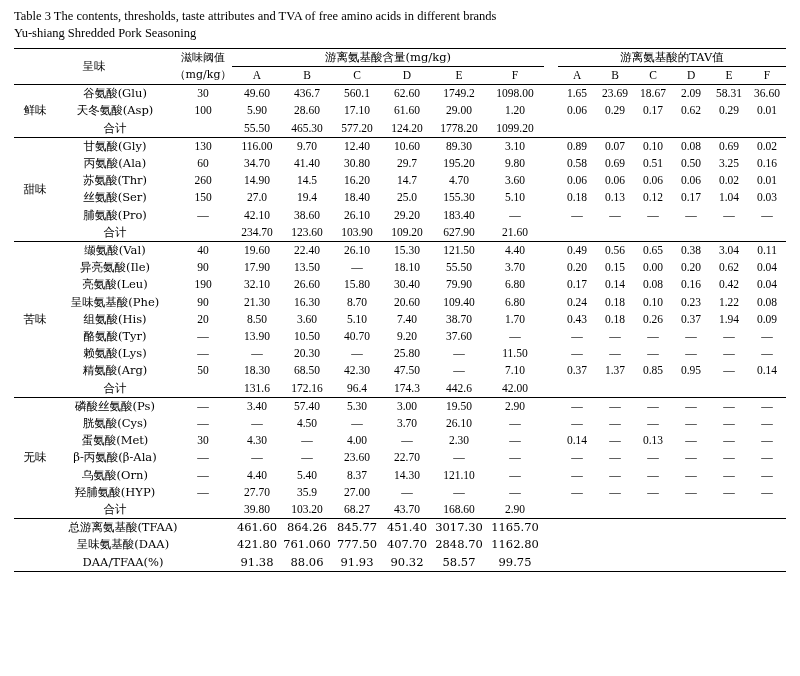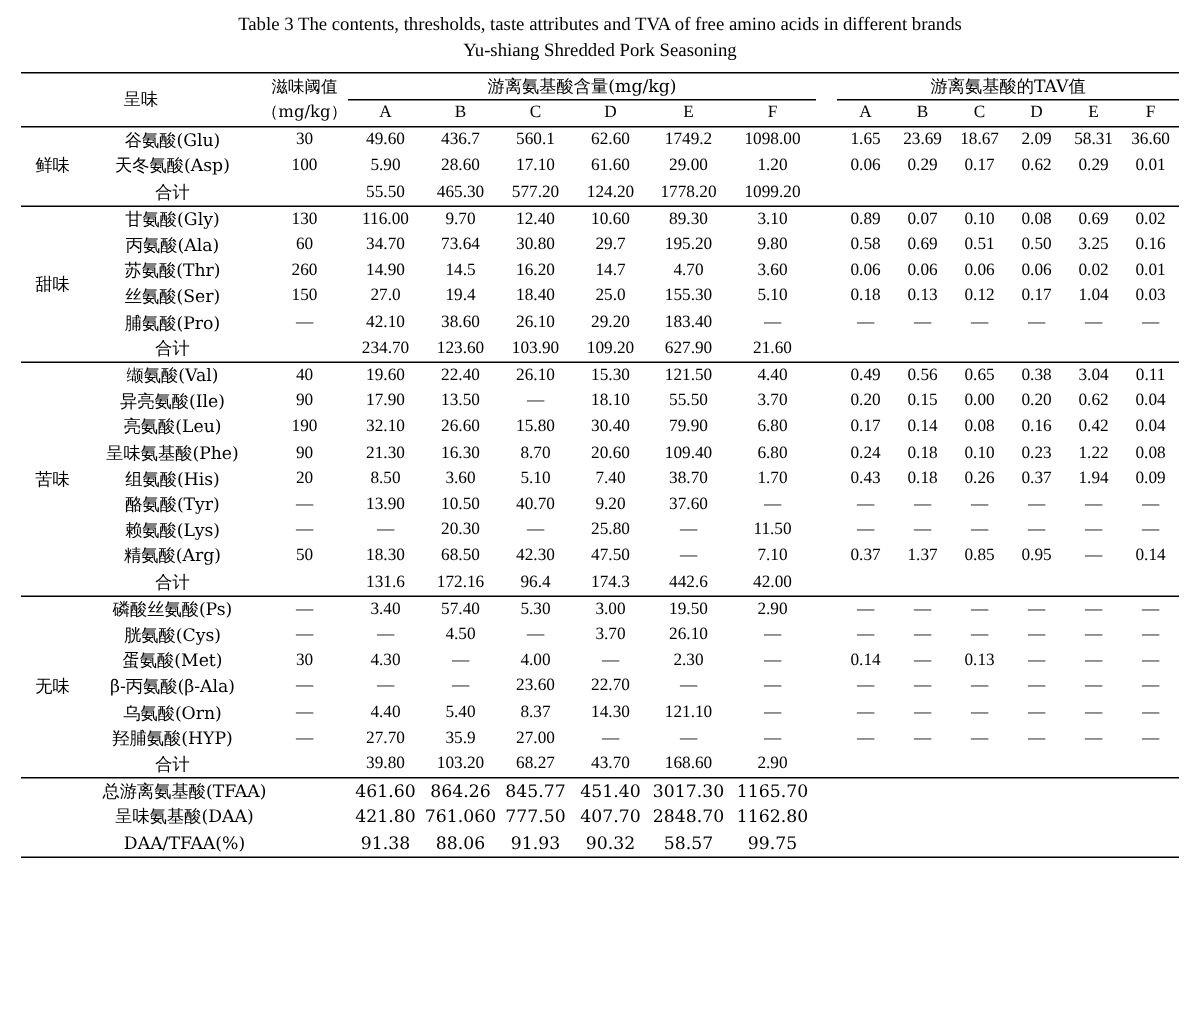--- a/index.html
+++ b/index.html
@@ -23,21 +23,21 @@
   }
   .title-cn {
     text-align: center;
     font-size: 14.5px;
     font-weight: bold;
     letter-spacing: 0.5px;
     margin: 4px 0 6px 0;
     font-family: "DejaVu Serif", "Liberation Serif", serif;
   }
   .title-en {
-    text-align: center;
+    text-align: left;
     font-size: 12.5px;
     line-height: 1.35;
     margin: 0 0 6px 0;
   }
   table.main {
     border-collapse: collapse;
     width: 100%;
     font-size: 11px;
     table-layout: fixed;
   }
@@ -222,21 +222,21 @@
         <td class="num">0.07</td>
         <td class="num">0.10</td>
         <td class="num">0.08</td>
         <td class="num">0.69</td>
         <td class="num">0.02</td>
       </tr>
       <tr>
         <td class="name">丙氨酸(Ala)</td>
         <td class="num">60</td>
         <td class="num">34.70</td>
-        <td class="num">73.64</td>
+        <td class="num">41.40</td>
         <td class="num">30.80</td>
         <td class="num">29.7</td>
         <td class="num">195.20</td>
         <td class="num">9.80</td>
         <td></td>
         <td class="num">0.58</td>
         <td class="num">0.69</td>
         <td class="num">0.51</td>
         <td class="num">0.50</td>
         <td class="num">3.25</td>

